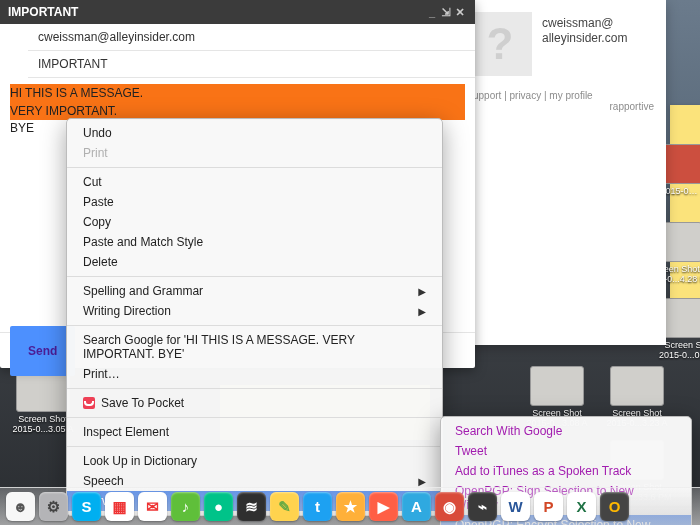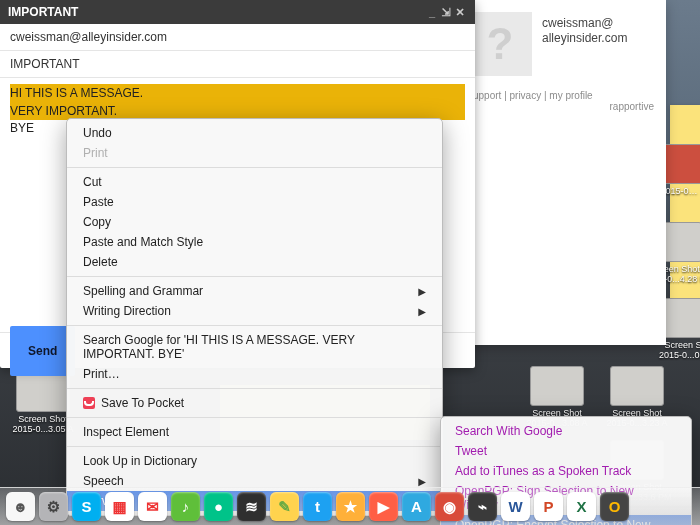--- a/index.html
+++ b/index.html
@@ -22,33 +22,33 @@
     background:#fff; box-shadow:0 3px 12px rgba(0,0,0,.35); border-radius:2px;
     display:flex; flex-direction:column;
   }
   .compose .titlebar {
     height:24px; background:#3b3b3b; color:#fff; display:flex; align-items:center;
     padding:0 8px; font-size:12px; font-weight:600;
   }
   .compose .titlebar .spacer{flex:1;}
   .compose .titlebar .wbtn{width:14px;text-align:center;color:#ccc;cursor:pointer;font-size:11px;}
   .compose .field {
-    border-bottom:1px solid #e5e5e5; padding:6px 10px; font-size:12px; color:#333;
+    border-bottom:1px solid #e5e5e5; padding:6px 10px; font-size:12px; color:#333;margin-left:28px;
   }
   .compose .body {
     flex:1; padding:6px 10px; font-size:12px; line-height:1.35; color:#222;
   }
   .compose .body .sel {
-    background:#eab308; display:block; padding:1px 0;
+    background:#f97316; display:block; padding:1px 0;
   }
   .compose .footer {
     height:36px; display:flex; align-items:center; padding:0 10px; border-top:1px solid #e5e5e5;
   }
   .send-btn{
-    background:#4d90fe; color:#0f172a; font-weight:bold; font-size:12px;
+    background:#4d90fe; color:#4c1d95; font-weight:bold; font-size:12px;
     border:none; padding:18px 18px; border-radius:2px;text-align:center;
   }
   
   .rapp {
     position:absolute; left:456px; top:0; width:210px; height:345px;
     background:#fff; box-shadow:0 3px 12px rgba(0,0,0,.25); padding:12px;
   }
   .rapp .avatar { width:64px; height:64px; background:#e9e9e9; display:flex; align-items:center; justify-content:center; color:#cfcfcf; font-size:44px; font-weight:bold; float:left; margin-right:10px;}
   .rapp .uname { font-size:12px; color:#444; line-height:1.25; padding-top:4px;}
   .rapp .links { clear:both; padding-top:14px; font-size:10px; color:#8c8c8c;}

